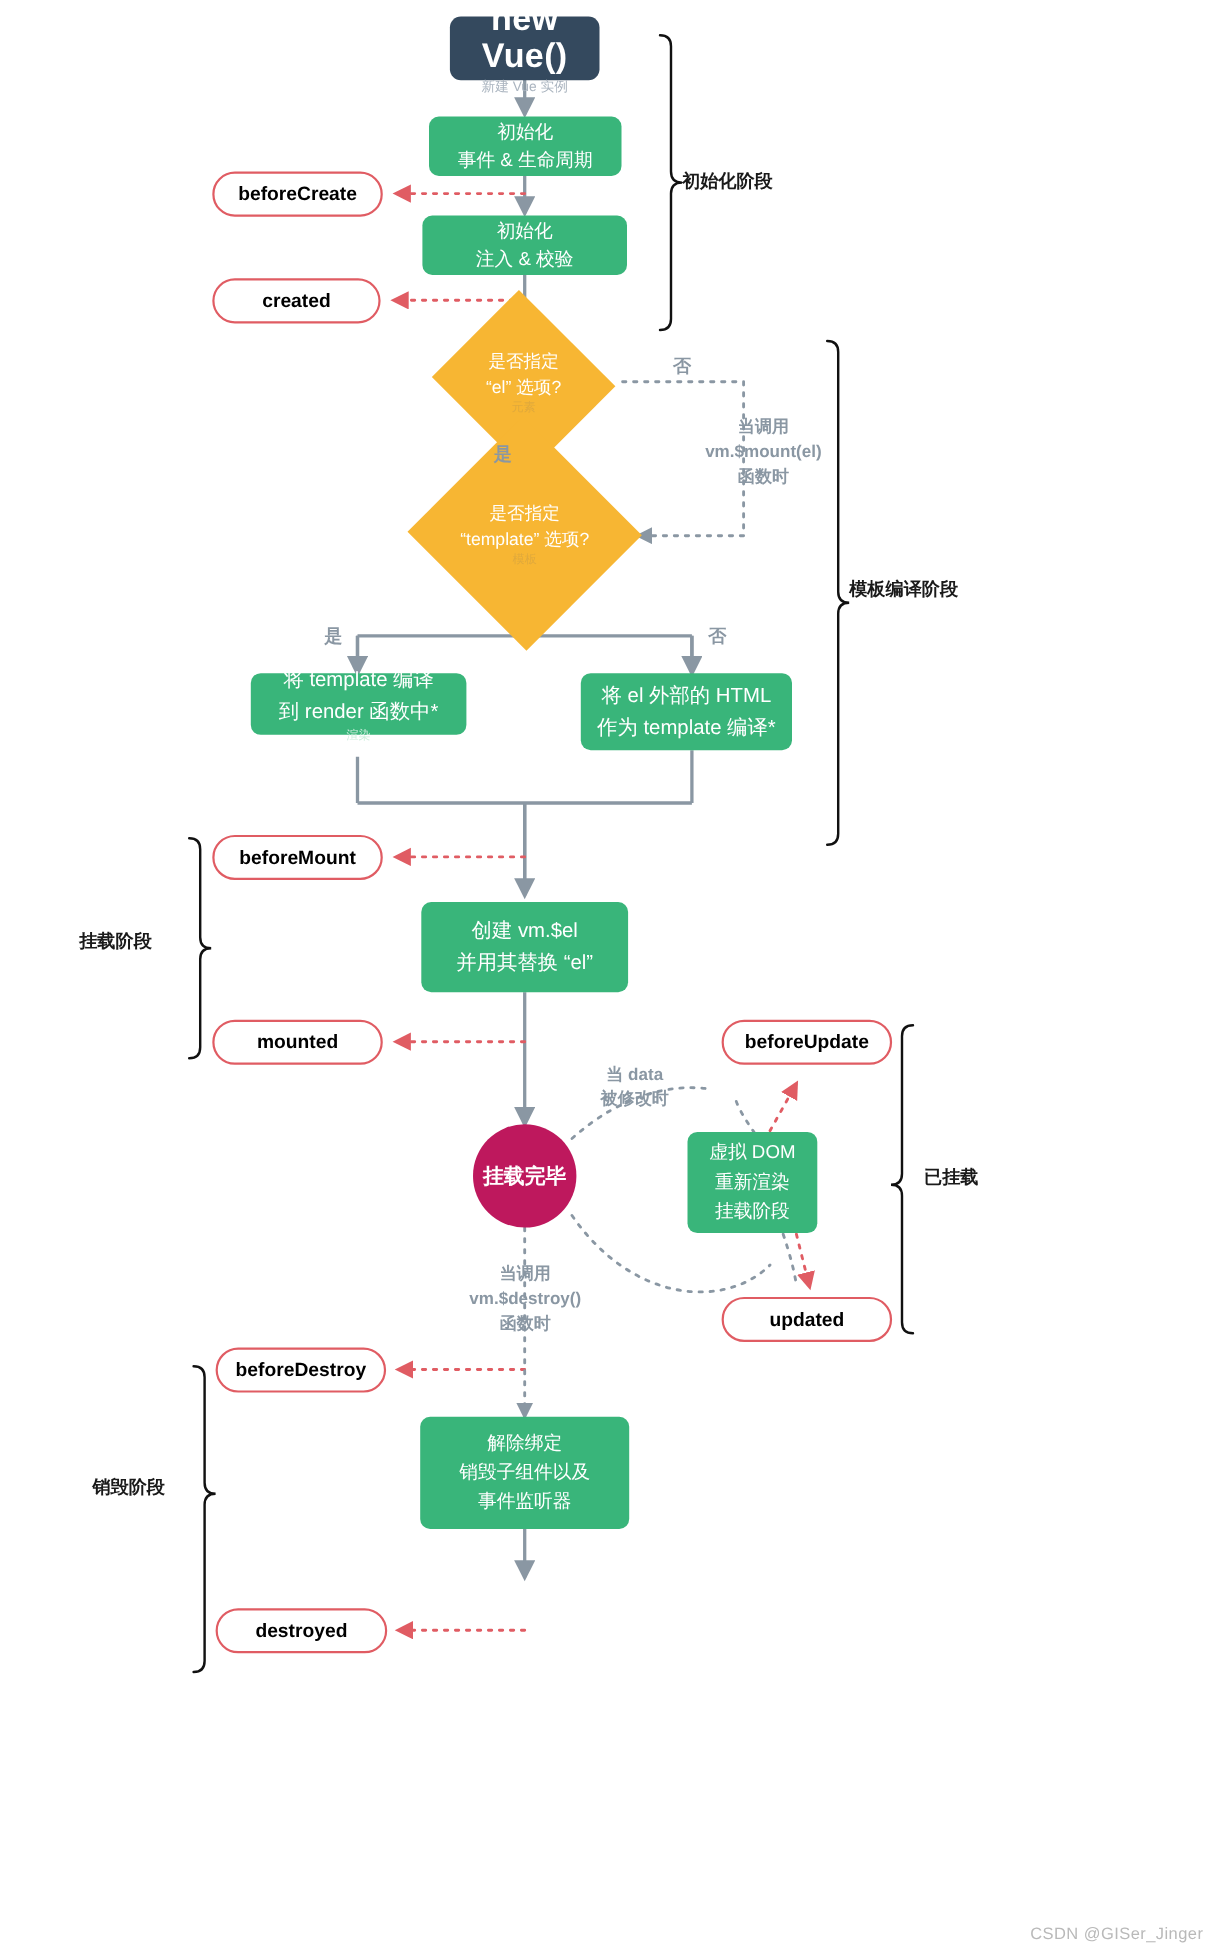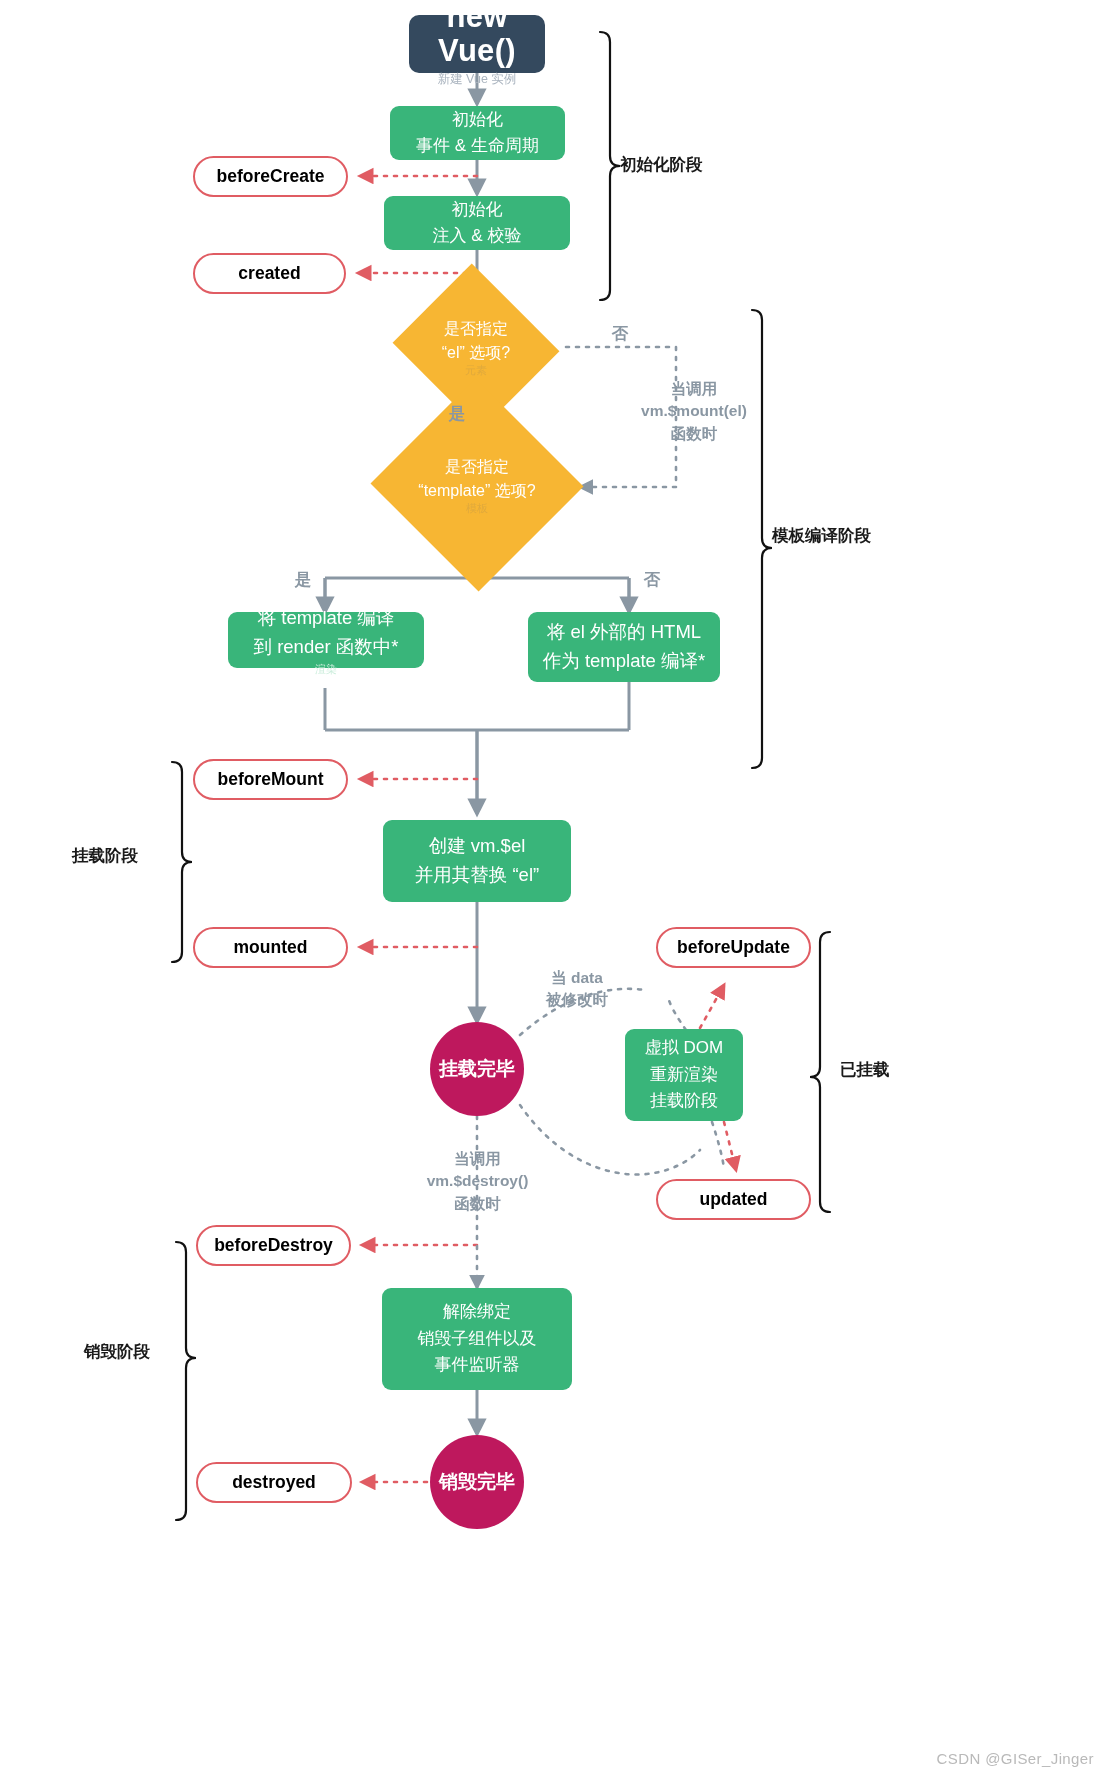--- a/index.html
+++ b/index.html
@@ -190,21 +190,20 @@
   <div class="pill" style="left:193px;top:156px;width:155px;height:41px;">beforeCreate</div>
   <div class="pill" style="left:193px;top:253px;width:153px;height:41px;">created</div>
   <div class="pill" style="left:193px;top:759px;width:155px;height:41px;">beforeMount</div>
   <div class="pill" style="left:193px;top:927px;width:155px;height:41px;">mounted</div>
   <div class="pill" style="left:656px;top:927px;width:155px;height:41px;">beforeUpdate</div>
   <div class="pill" style="left:656px;top:1179px;width:155px;height:41px;">updated</div>
   <div class="pill" style="left:196px;top:1225px;width:155px;height:41px;">beforeDestroy</div>
   <div class="pill" style="left:196px;top:1462px;width:156px;height:41px;">destroyed</div>
 
   <div class="circle" style="left:430px;top:1022px;width:94px;height:94px;">挂载完毕</div>
-  <div class="circle" style="left:430px;top:1435px;width:94px;height:94px;">销毁完毕</div>
 
   <div class="etxt md" style="left:600px;top:322px;width:40px;">否</div>
   <div class="etxt md" style="left:437px;top:402px;width:40px;">是</div>
   <div class="etxt md" style="left:283px;top:568px;width:40px;">是</div>
   <div class="etxt md" style="left:632px;top:568px;width:40px;">否</div>
 
   <div class="etxt sm" style="left:610px;top:378px;width:168px;">
     <div>当调用</div>
     <div>vm.$mount(el)</div>
     <div>函数时</div>

